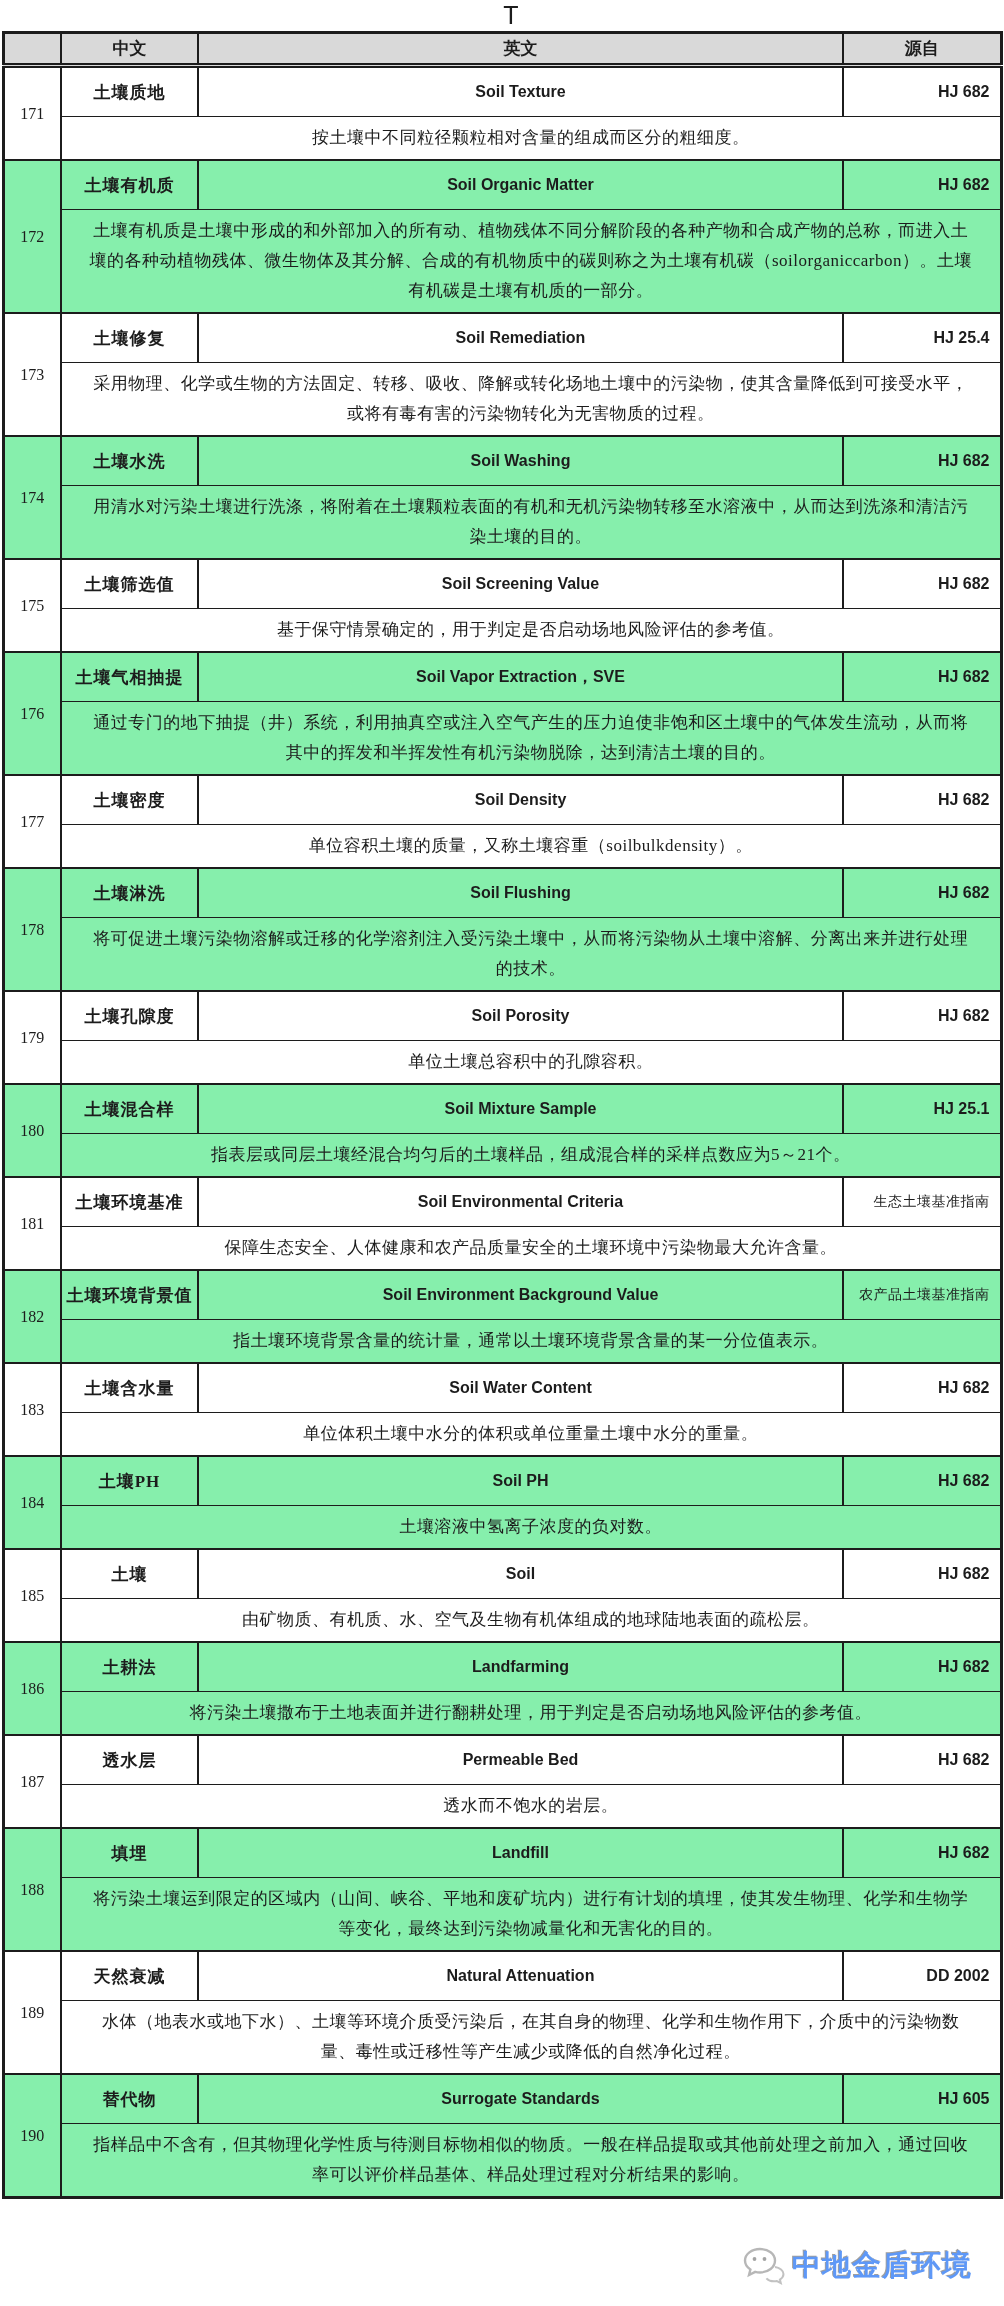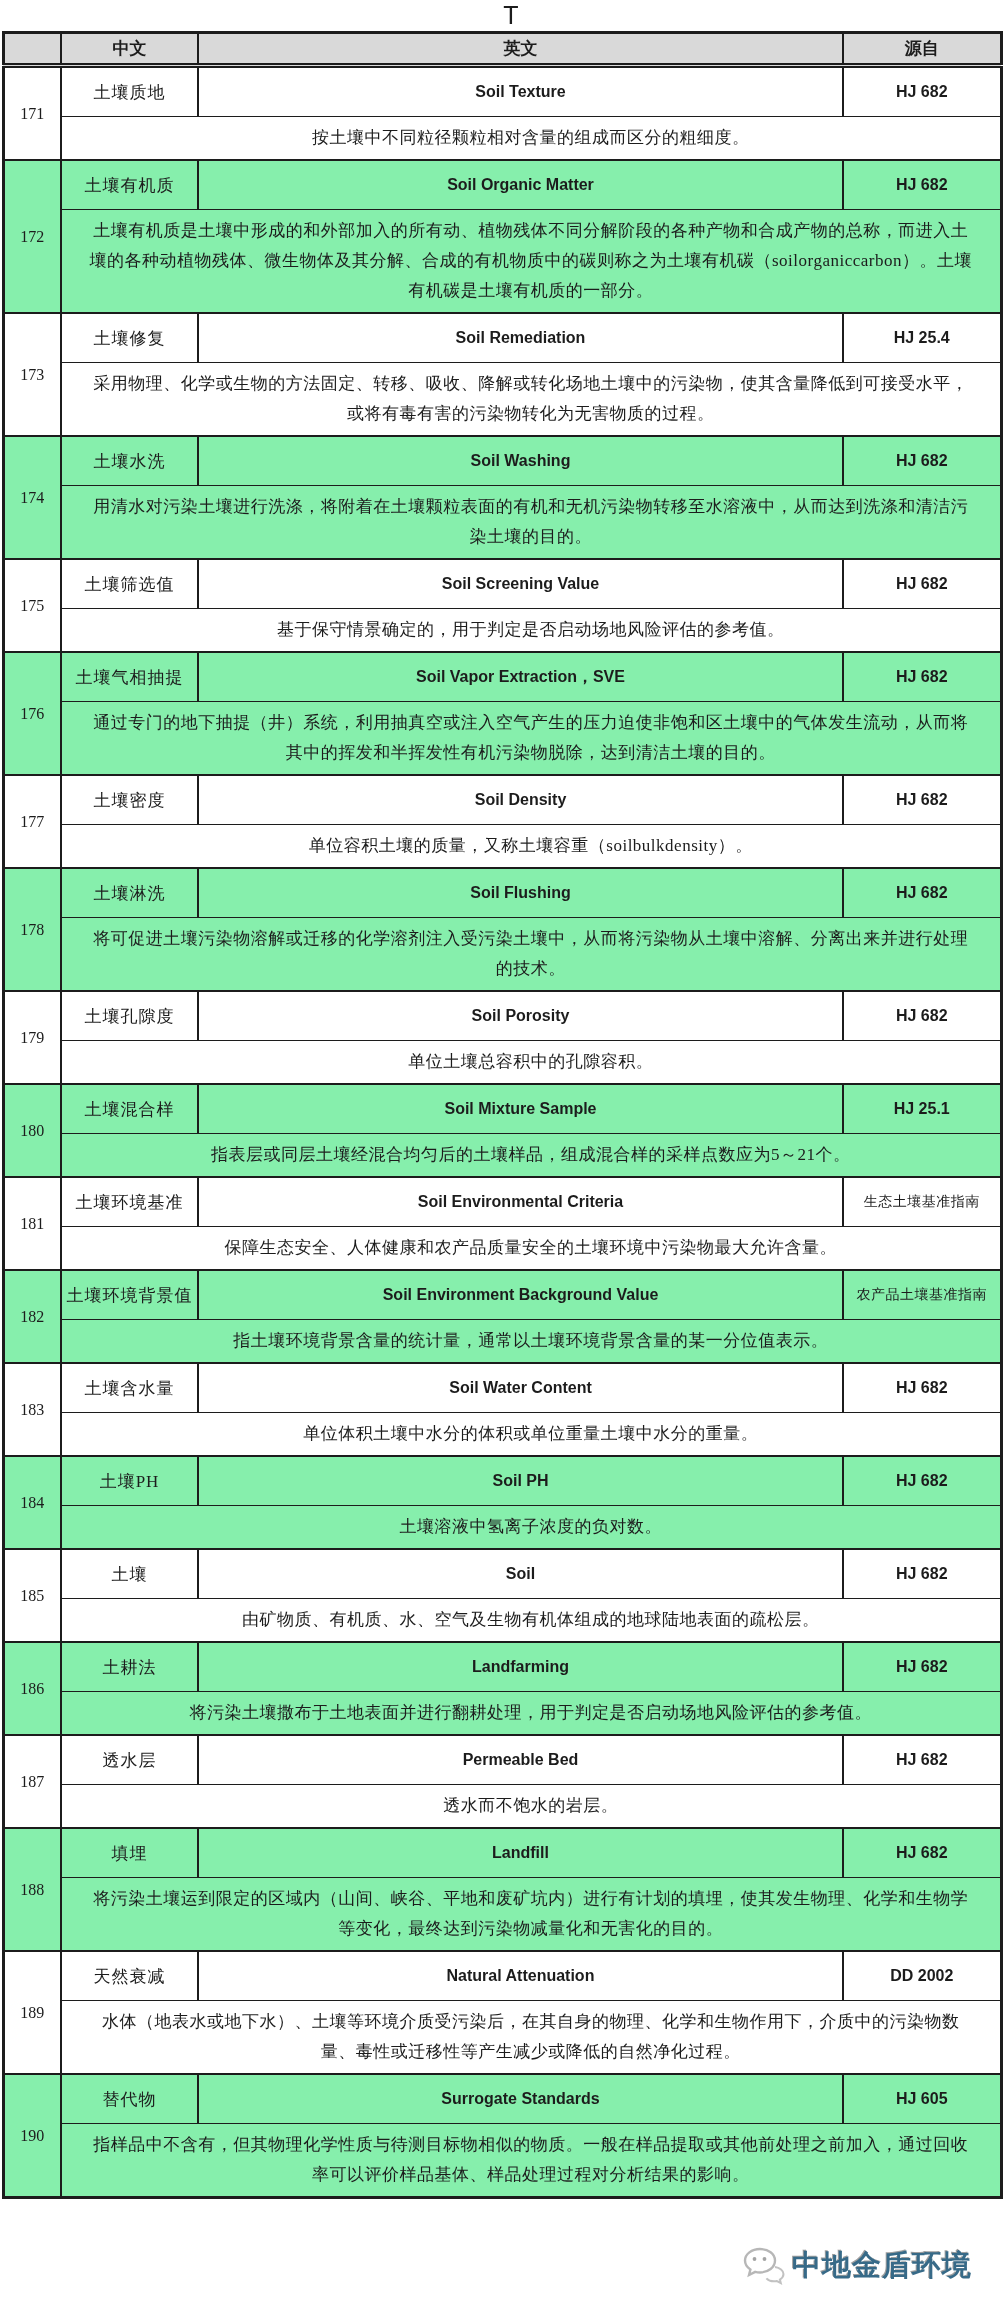--- a/index.html
+++ b/index.html
@@ -26,46 +26,46 @@
     font-family:"Liberation Serif","DejaVu Serif",serif;
   }
   td{border:2px solid #1c1c1c;background:#ffffff;}
   tr.shaded td{background:#86efac;}
   .term-row td{height:46px;text-align:center;vertical-align:middle;}
   .term-row td{border-bottom-width:1px;}
   td.num{
     font-size:16px;text-align:center;vertical-align:middle;
     border-bottom-width:2px;
   }
-  td.cn{font-size:17px;letter-spacing:1px;}
+  td.cn{font-size:17px;letter-spacing:1px;font-weight:bold;}
   td.en{
     font-family:"Liberation Sans","DejaVu Sans",sans-serif;
     font-weight:bold;font-size:16px;
   }
   td.src{
     font-family:"Liberation Sans","DejaVu Sans",sans-serif;
-    font-weight:bold;font-size:16px;padding:0 2px;
+    font-weight:bold;font-size:16px;padding:0 10px;text-align:right;
   }
   td.src.src-cn{
     font-family:"Liberation Serif","DejaVu Serif",serif;
     font-weight:normal;font-size:14px;letter-spacing:0.5px;line-height:22px;
   }
   .def-row td{border-top-width:1px;}
   td.def{
     text-align:center;vertical-align:middle;font-size:17px;line-height:30px;
     padding:6px 26px;letter-spacing:0.5px;
   }
   .watermark{
     position:absolute;left:742px;top:2236px;width:260px;height:60px;
     display:flex;align-items:center;gap:4px;opacity:0.82;pointer-events:none;
   }
   .wm-icon{display:inline-block;width:46px;height:40px;flex:0 0 auto;}
   .wm-text{
     font-family:"Liberation Serif","DejaVu Serif",serif;font-weight:bold;
-    font-size:29px;letter-spacing:1px;color:#0c4a6e;
+    font-size:29px;letter-spacing:1px;color:#3b82f6;
     text-shadow:1px 1px 0 #ffffff,-1px -1px 0 #8a8a8a;
     white-space:nowrap;
   }
 </style>
 </head>
 <body>
 
 <div class="page-title">T</div>
 
 <table class="glossary">

